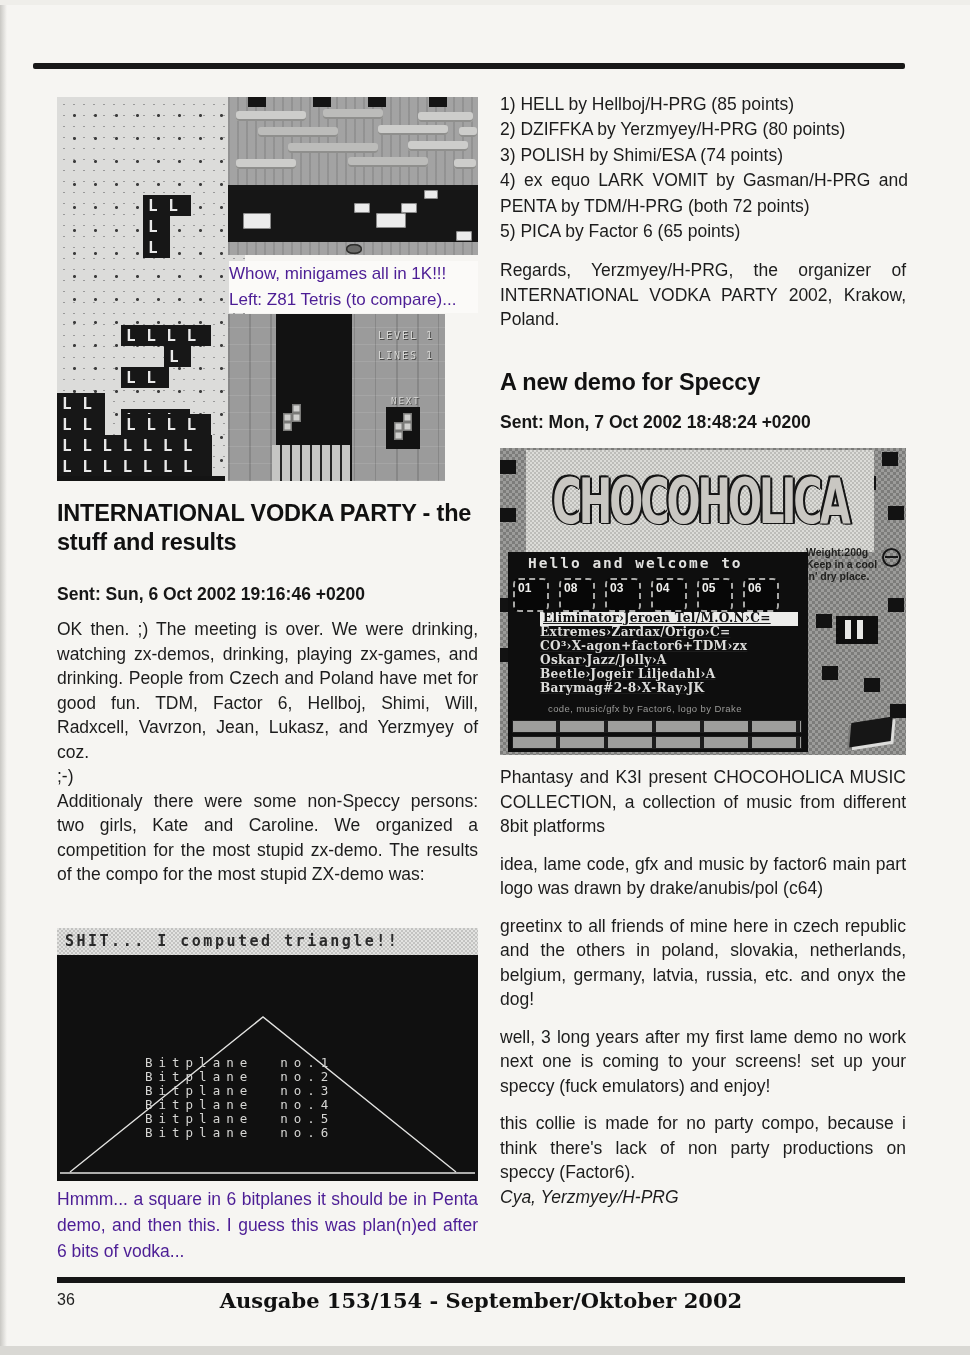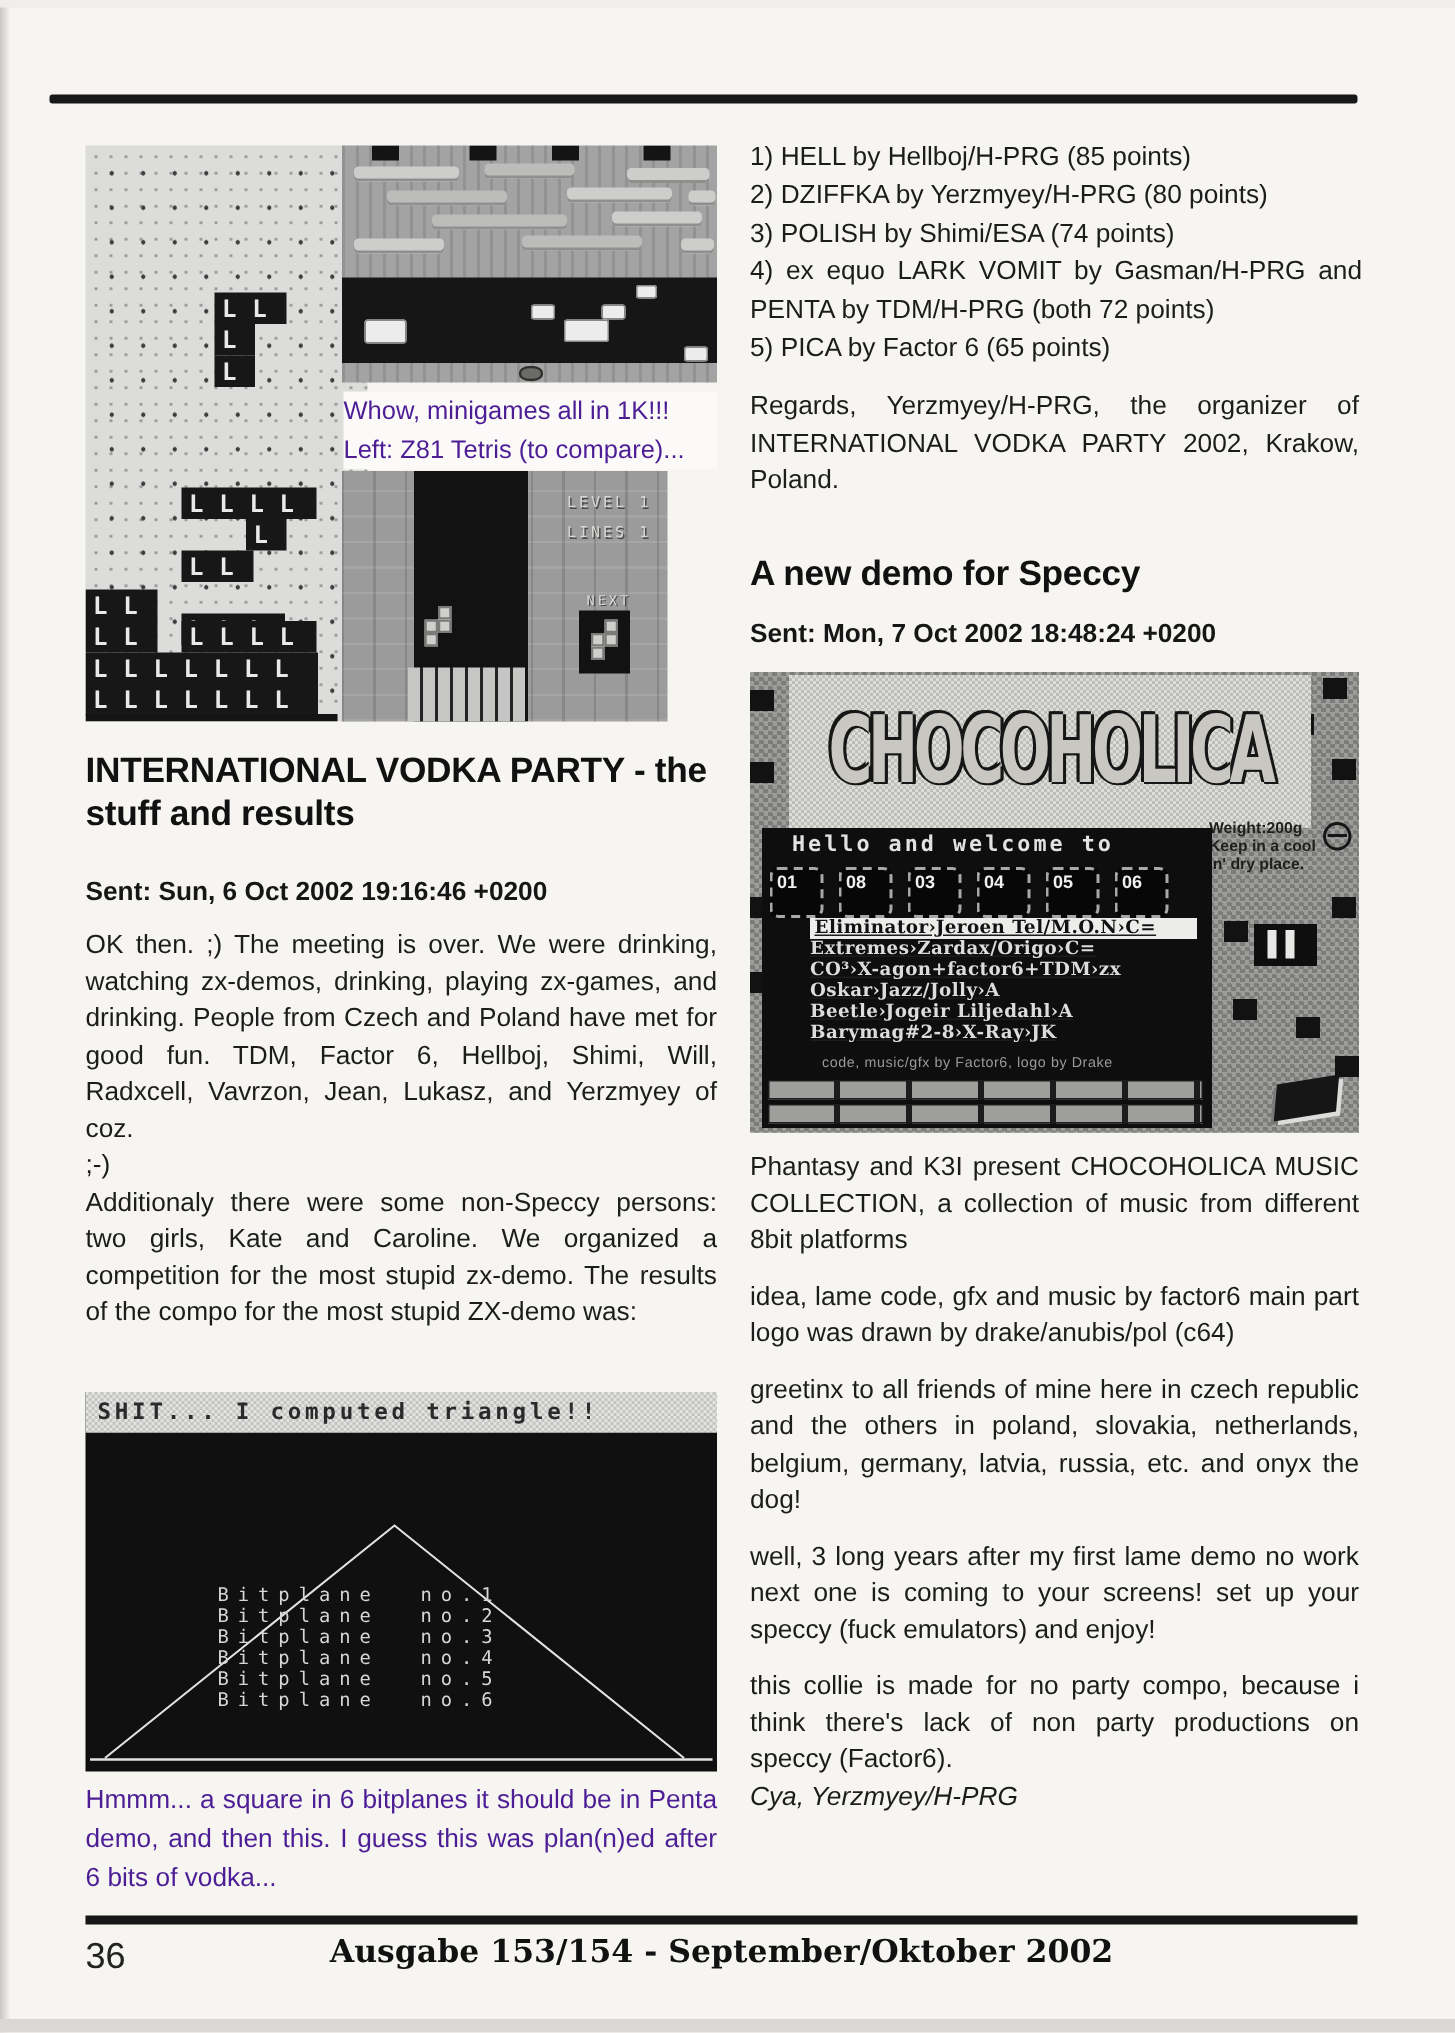--- a/index.html
+++ b/index.html
@@ -4,21 +4,21 @@
 <style>
   html,body{margin:0;padding:0;}
   body{width:970px;height:1355px;background:#e9e8e4;font-family:"Liberation Sans",sans-serif;}
   .page{position:relative;width:970px;height:1355px;background:#f6f5f2;overflow:hidden;color:#1c1c1c;}
   .edge-left{position:absolute;left:0;top:0;width:7px;height:1355px;background:linear-gradient(90deg,#c9c8c4,#f6f5f2);}
   .edge-bottom{position:absolute;left:0;top:1346px;width:970px;height:9px;background:#d9d8d4;}
   .edge-top{position:absolute;left:0;top:0;width:970px;height:5px;background:#efeeea;}
 
   .top-rule{position:absolute;left:33px;top:63px;width:872px;height:6px;background:#181818;border-radius:2px;}
   .foot-rule{position:absolute;left:57px;top:1277px;width:848px;height:6px;background:#161616;}
-  .page-num{position:absolute;left:57px;top:1291px;font-size:24px;color:#222;}
+  .page-num{position:absolute;left:57px;top:1291px;font-size:16px;color:#222;}
   .issue{position:absolute;left:57px;top:1288px;width:848px;text-align:center;font-family:"DejaVu Serif",serif;font-weight:bold;font-size:21px;color:#111;}
 
   
   .h1{position:absolute;font-size:23.5px;font-weight:bold;line-height:29px;color:#111;letter-spacing:-0.2px;}
   .sent{position:absolute;font-size:17.5px;font-weight:bold;color:#161616;}
   .flow p{margin:0;font-size:17.5px;line-height:24.5px;text-align:justify;}
   .flow p.gap{margin-bottom:13px;}
   .flow p.nojust{text-align:left;}
   .body-left{position:absolute;left:57px;top:617px;width:421px;}
   .body-right{position:absolute;left:500px;top:765px;width:406px;}

